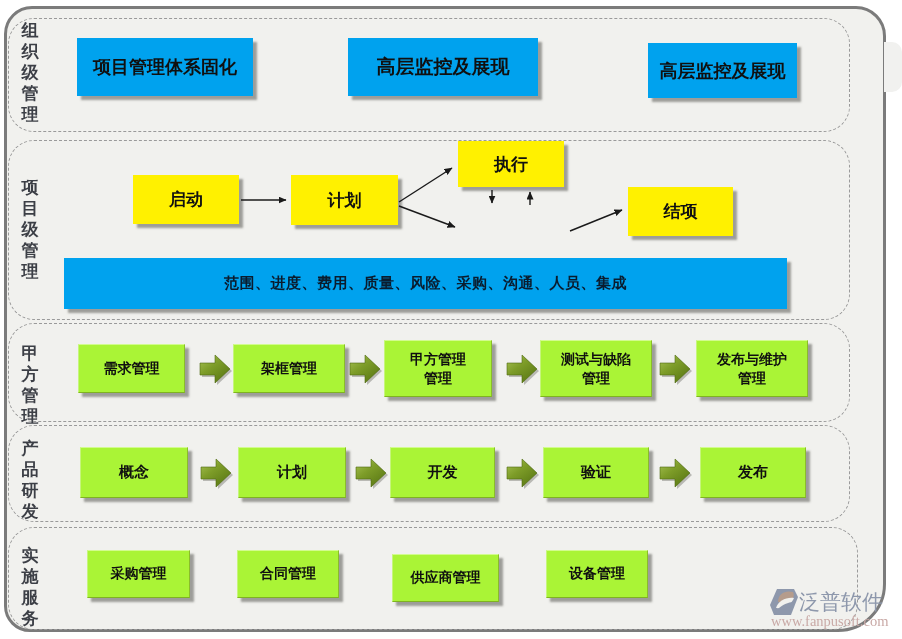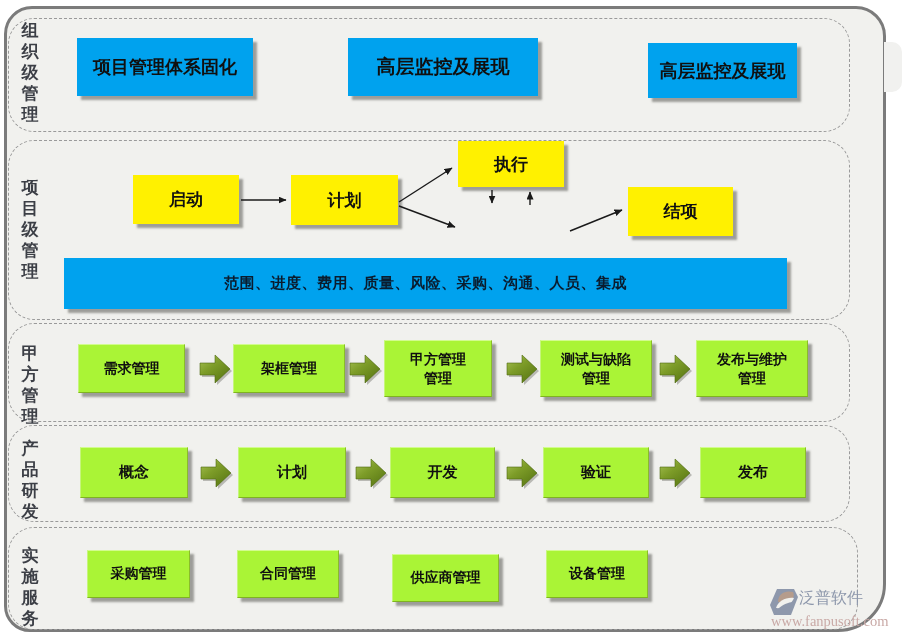--- a/index.html
+++ b/index.html
@@ -76,21 +76,21 @@
   #box-procure {left:87px;top:550px;width:101px;height:46px;font-size:14px;}
   #box-contract{left:237px;top:550px;width:100px;height:46px;font-size:14px;}
   #box-supplier{left:392px;top:554px;width:105px;height:46px;font-size:14px;}
   #box-equip   {left:546px;top:550px;width:100px;height:46px;font-size:14px;}
 
   
   #arrow-layer{position:absolute;left:0;top:0;width:902px;height:639px;pointer-events:none;}
 
   
   .watermark{position:absolute;left:770px;top:586px;width:132px;height:48px;}
-  .wm-brand{position:absolute;left:29px;top:2px;font-size:16px;font-weight:500;
+  .wm-brand{position:absolute;left:29px;top:2px;font-size:21px;font-weight:500;
             color:var(--watermark_blue);letter-spacing:0px;white-space:nowrap;}
   .wm-url{position:absolute;left:1px;top:27px;font-size:14.5px;
           font-family:"Liberation Serif", serif;color:var(--watermark_pink);
           letter-spacing:0px;white-space:nowrap;}
   .wm-logo{position:absolute;left:0px;top:3px;}
 </style>
 </head>
 <body>
 
 <div class="canvas">

